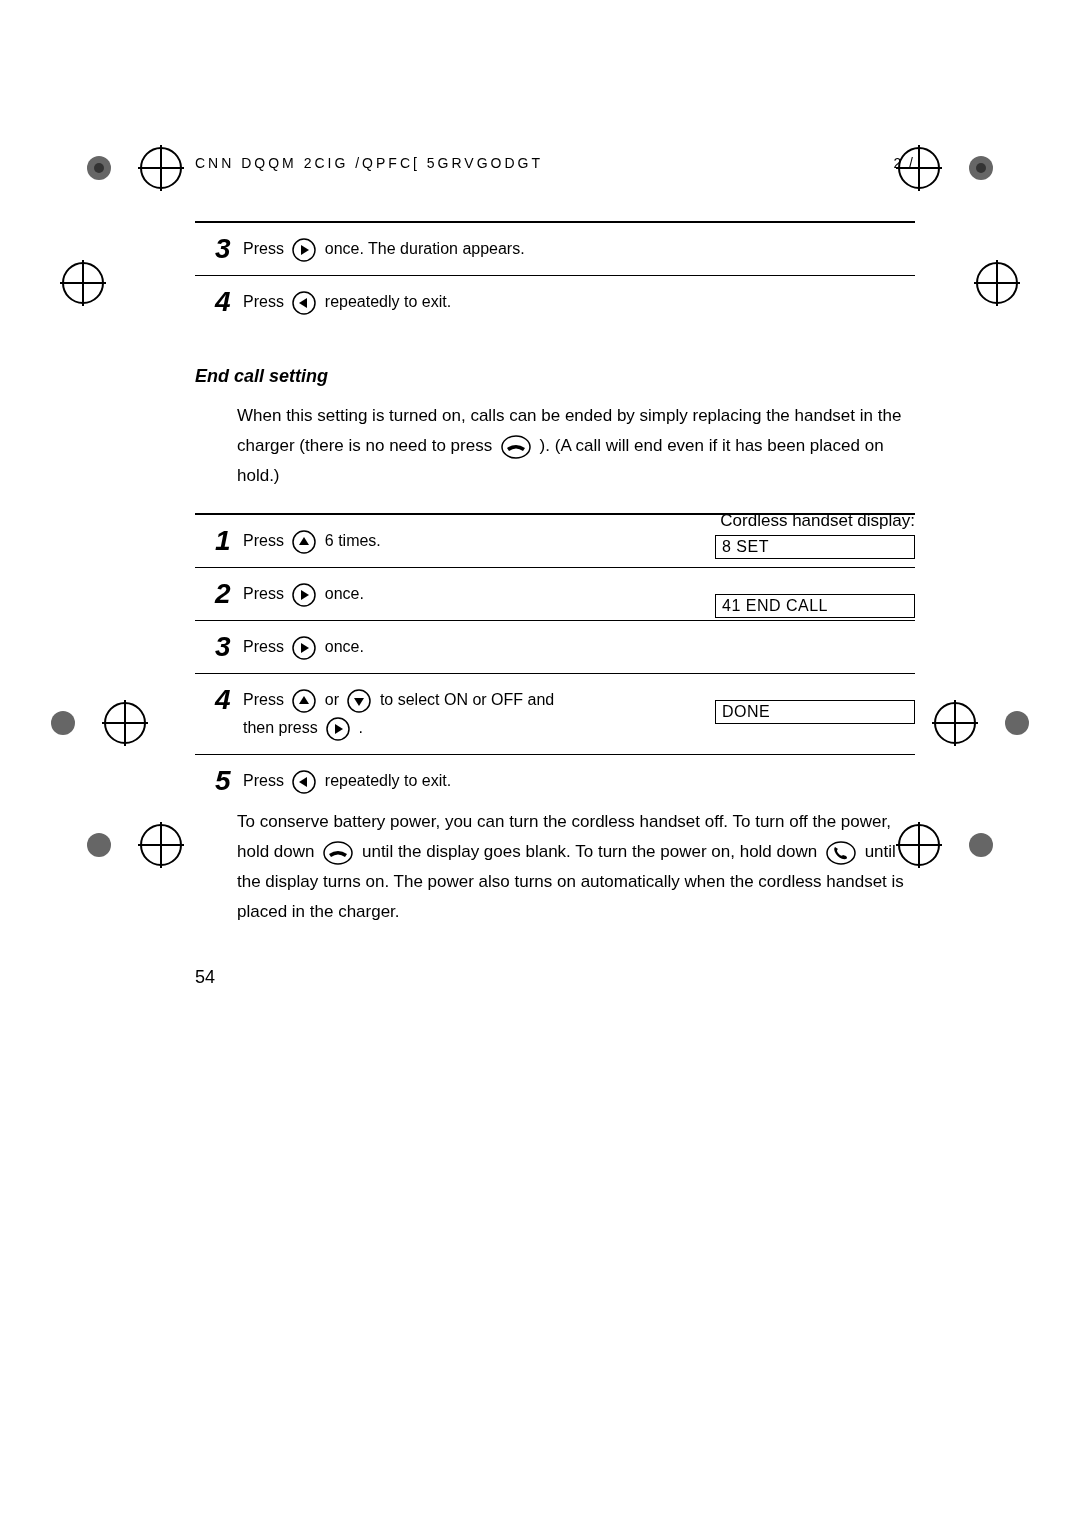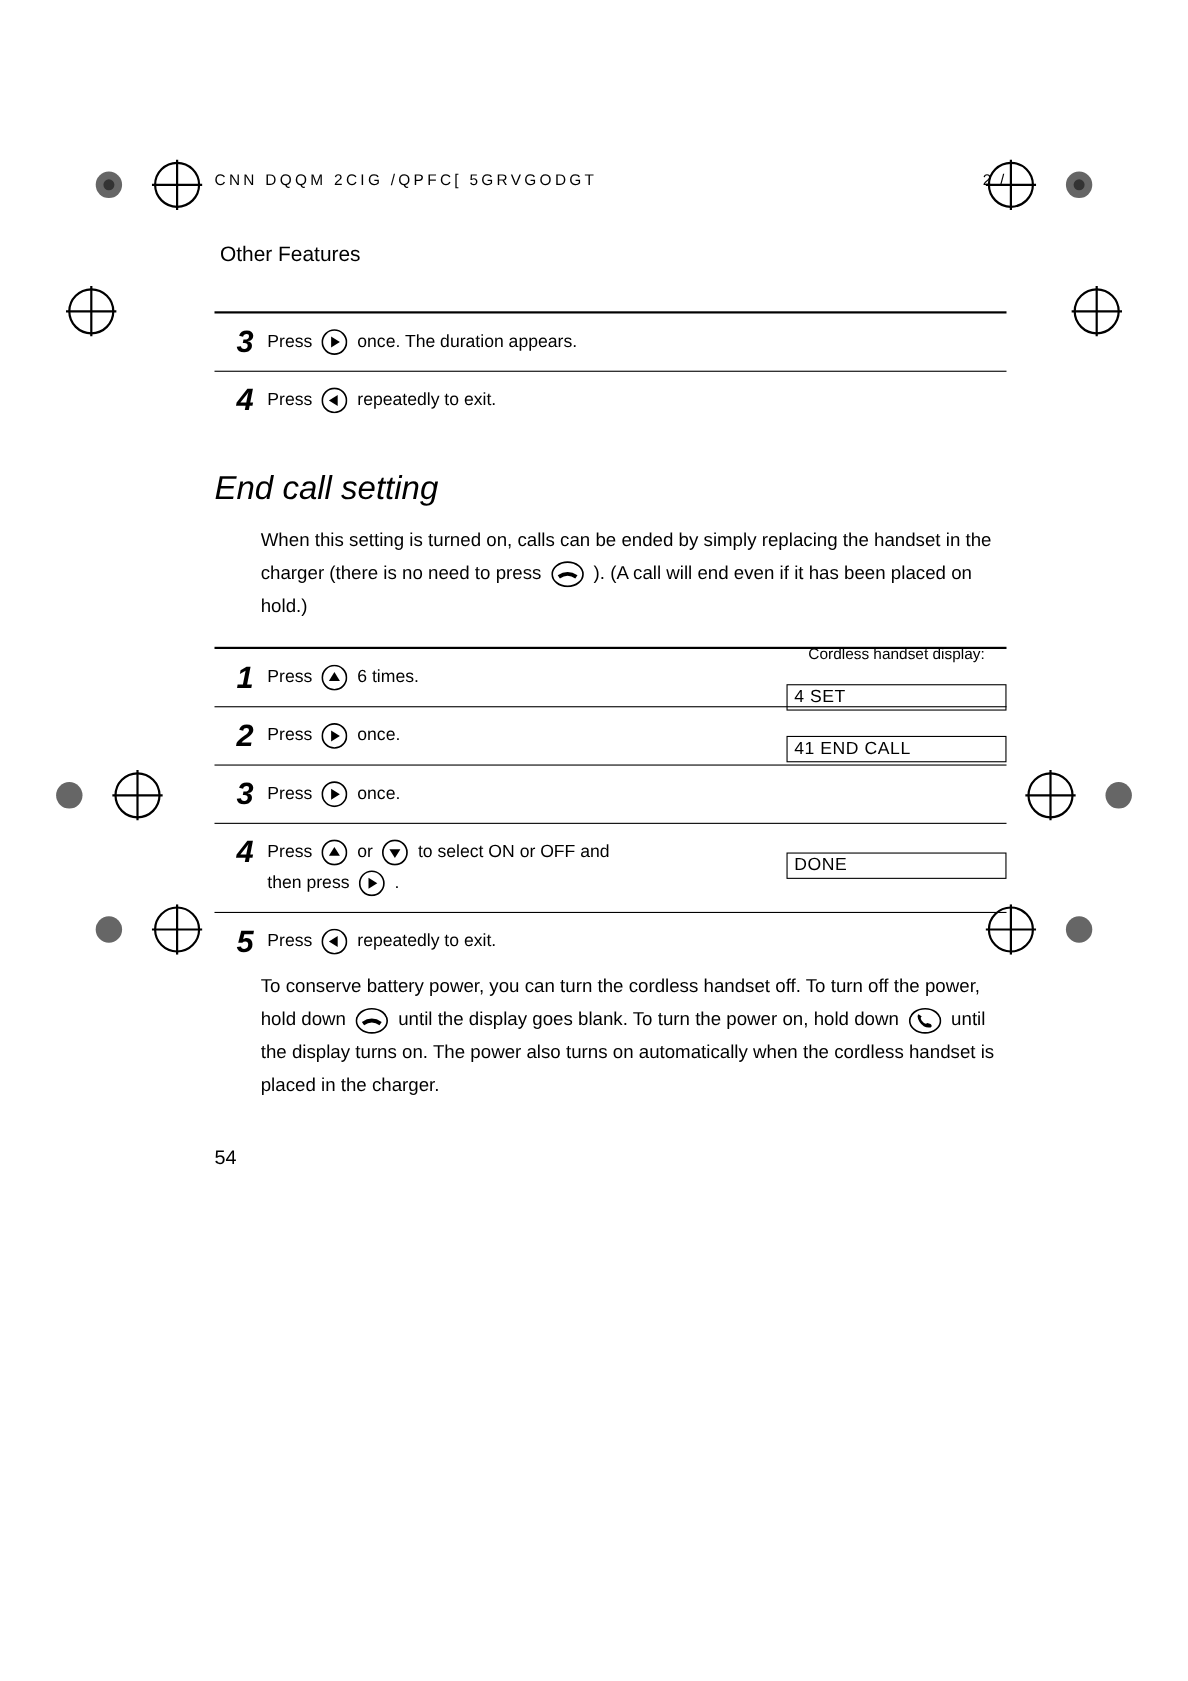--- a/index.html
+++ b/index.html
@@ -9,25 +9,25 @@
   .header-line .right{float:right;letter-spacing:2px}
   .section-label{font-size:19px;margin:0 0 40px 5px}
   .rule{border:0;border-top:1.5px solid #000;margin:0}
   .rule-heavy{border:0;border-top:2.5px solid #000;margin:0}
   .step{display:flex;align-items:flex-start;margin:0;padding:12px 0 12px 20px}
   .step-num{font-style:italic;font-weight:bold;font-size:28px;width:28px;flex:none;line-height:1}
   .step-body{font-size:16px;font-weight:normal;line-height:28px}
   .step-body .txt{display:inline}
   .icon{display:inline-block;vertical-align:middle;margin:0 4px}
   .icon svg{display:block}
-  .section-title{font-style:italic;font-weight:normal;font-size:30px;margin:38px 0 14px 0}
+  .section-title{font-style:italic;font-weight:bold;font-size:18px;margin:38px 0 14px 0}
   .para{font-size:17px;line-height:30px;margin:0 0 0 42px}
   .steps-block{margin-top:22px}
   .display-col{position:absolute;right:0;width:200px}
-  .display-label{font-size:14px;text-align:center;margin-bottom:20px}
+  .display-label{font-size:17px;text-align:right;margin-bottom:4px}
   .display-box{border:1.5px solid #000;padding:2px 6px;font-size:16px;letter-spacing:0.5px}
   .row{position:relative}
   .page-num{font-weight:normal;font-size:18px;margin-top:40px}
   
   .reg{position:absolute;display:flex;align-items:center;gap:16px}
   .reg svg{display:block}
 </style>
 </head>
 <body>
 
@@ -139,21 +139,20 @@
         <circle cx="23" cy="23" r="12" fill="#666"></circle>
       </svg>
   </div>
 
   <div class="inner">
     <div class="header-line">
       <span>CNN DQQM  2CIG   /QPFC[  5GRVGODGT</span>
       <span class="right">2 /</span>
     </div>
 
-    <div class="section-label">Other Features</div>
 
     <hr class="rule-heavy">
     <div class="step">
       <div class="step-num">3</div>
       <div class="step-body">
         <span class="txt">Press </span>
         <span class="icon"><svg width="24" height="24">
               <circle cx="12" cy="12" r="11" fill="none" stroke="#000" stroke-width="1.5"></circle>
               <polygon points="9,7 17,12 9,17" fill="#000"></polygon>
             </svg></span>
@@ -181,21 +180,21 @@
             <path d="M6 13 Q15 7 24 13 L22 16 Q15 11 8 16 Z" fill="#000"></path>
           </svg></span>
       <span>). (A call will end even if it has been placed on hold.)</span>
     </p>
 
     <div class="steps-block">
       <hr class="rule-heavy">
       <div class="row">
         <div class="display-col" style="top:-4px">
           <div class="display-label">Cordless handset display:</div>
-          <div class="display-box">4  SET</div>
+          <div class="display-box">8  SET</div>
         </div>
         <div class="step">
           <div class="step-num">1</div>
           <div class="step-body">
             <span class="txt">Press </span>
             <span class="icon"><svg width="24" height="24">
                   <circle cx="12" cy="12" r="11" fill="none" stroke="#000" stroke-width="1.5"></circle>
                   <polygon points="7,15 12,7 17,15" fill="#000"></polygon>
                 </svg></span>
             <span class="txt"> 6 times.</span>

